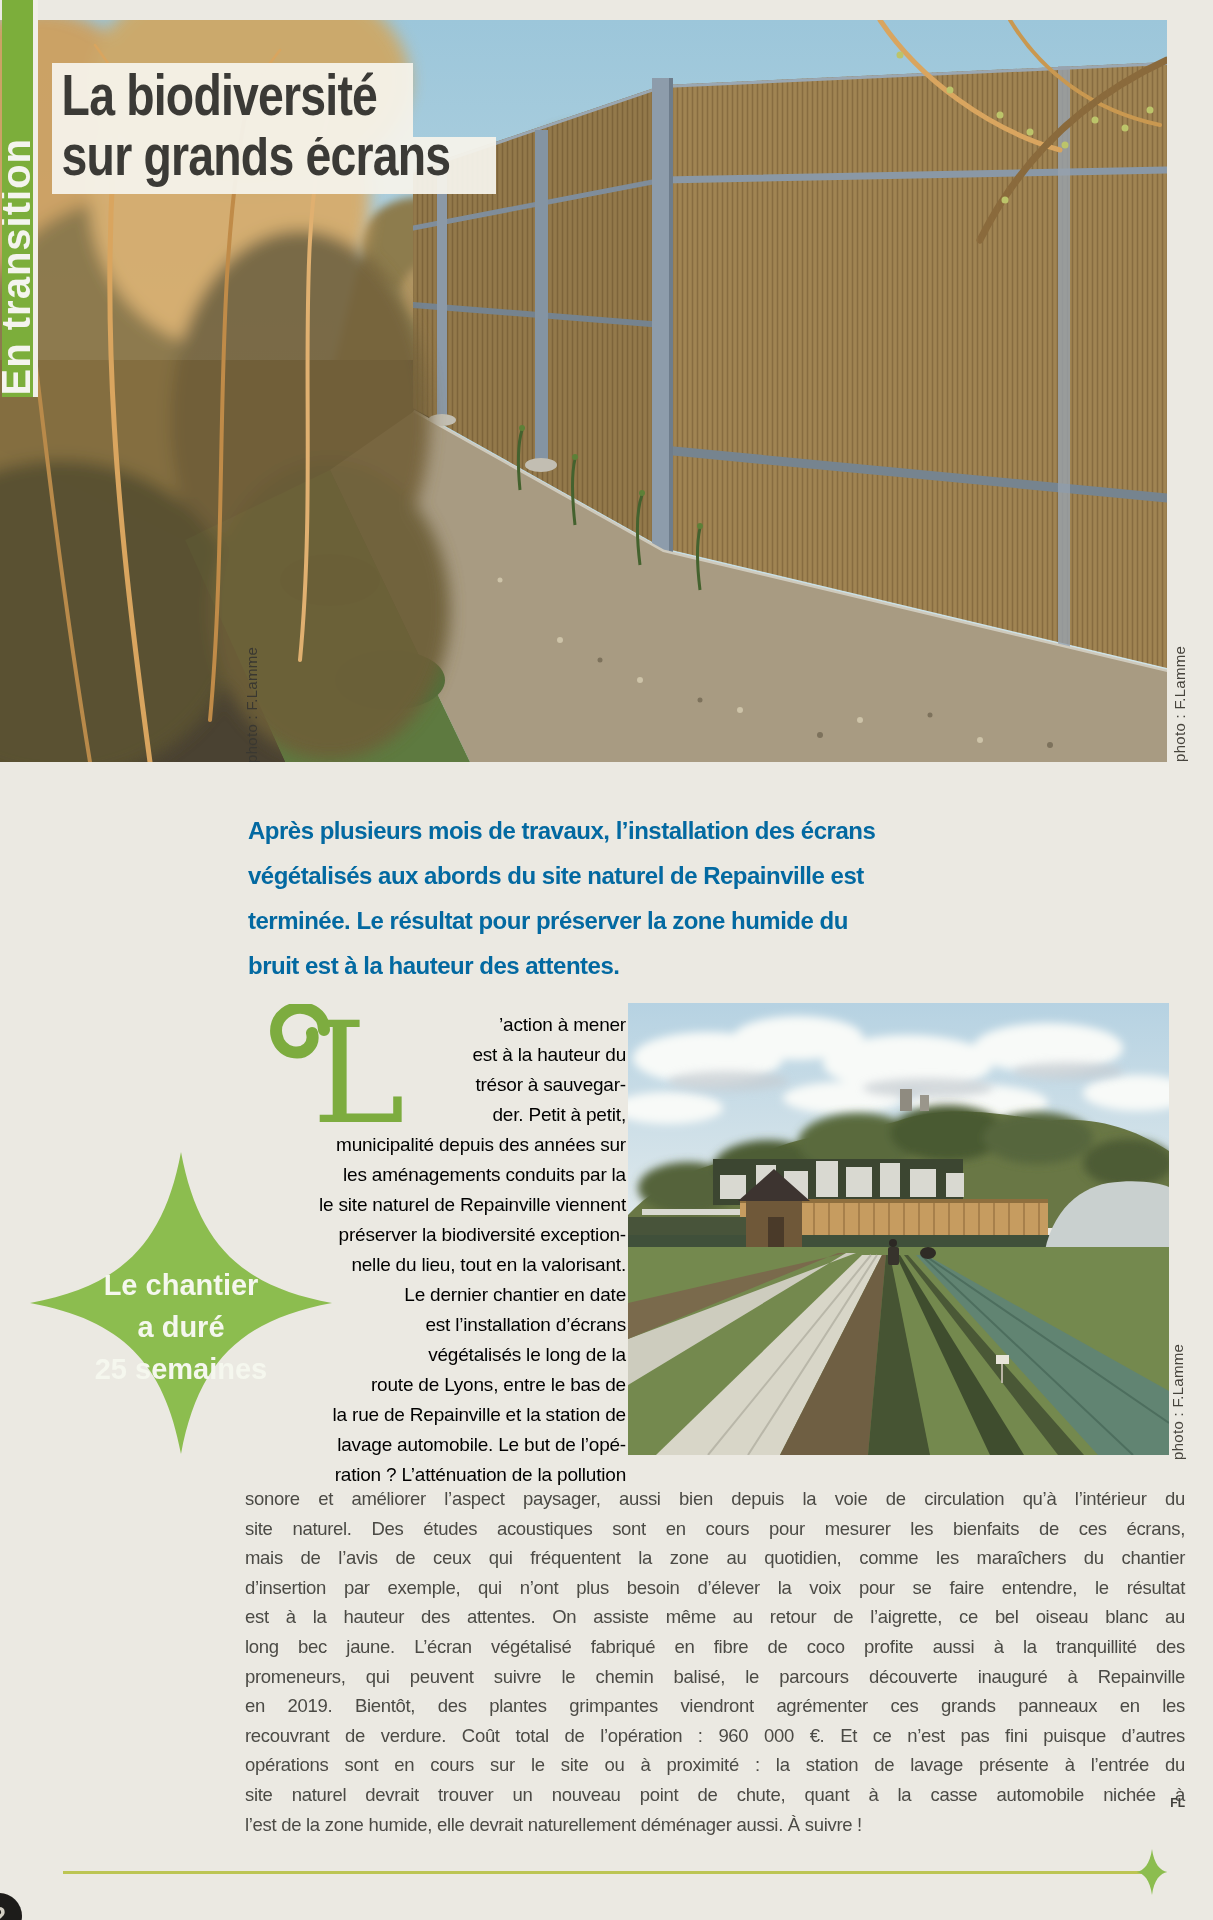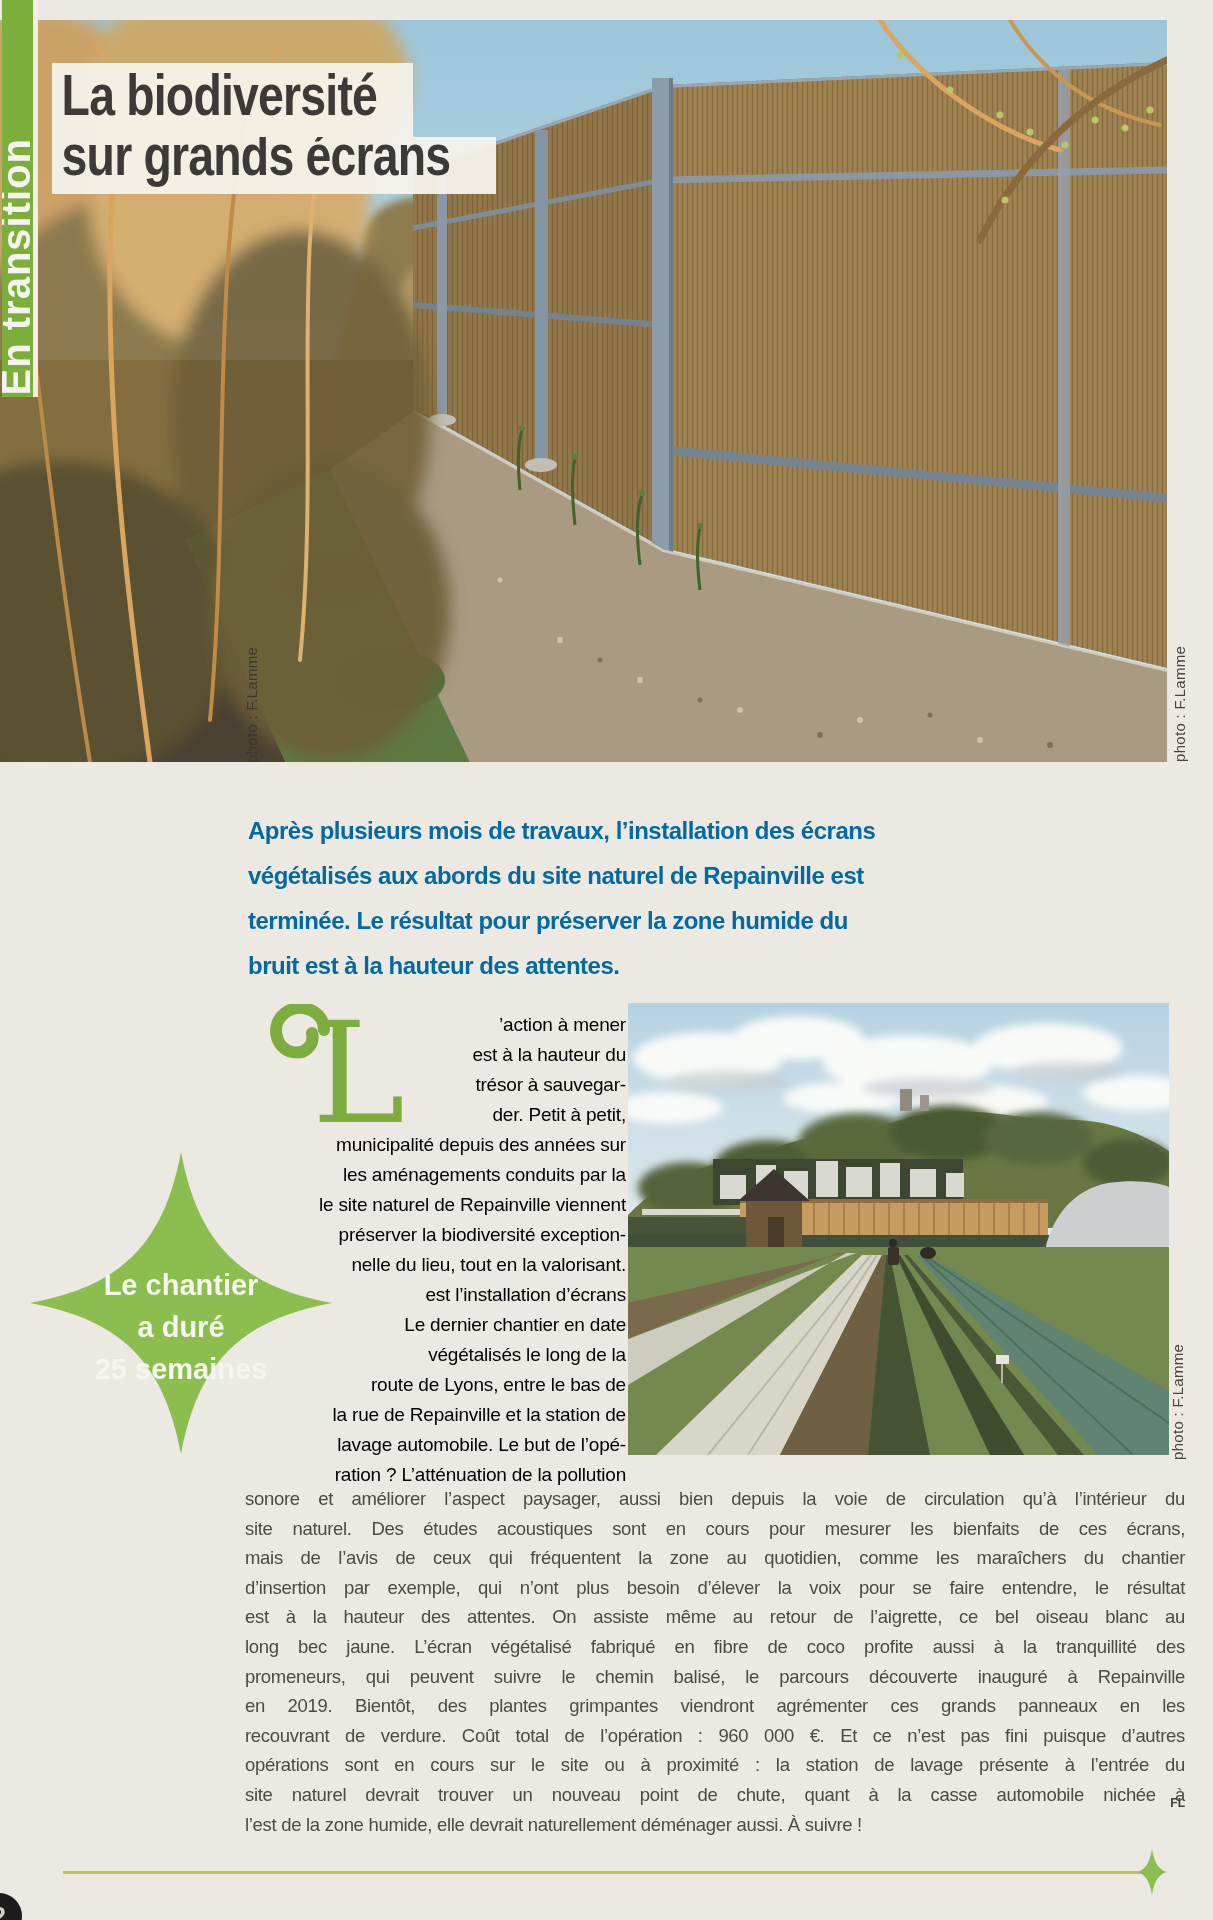--- a/index.html
+++ b/index.html
@@ -224,22 +224,22 @@
 <div id="col" class="abs">
   <div class="col-line">’action à mener</div>
   <div class="col-line">est à la hauteur du</div>
   <div class="col-line">trésor à sauvegar-</div>
   <div class="col-line">der. Petit à petit,</div>
   <div class="col-line">municipalité depuis des années sur</div>
   <div class="col-line">les aménagements conduits par la</div>
   <div class="col-line">le site naturel de Repainville viennent</div>
   <div class="col-line">préserver la biodiversité exception-</div>
   <div class="col-line">nelle du lieu, tout en la valorisant.</div>
+  <div class="col-line">Le dernier chantier en date</div>
   <div class="col-line">est l’installation d’écrans</div>
-  <div class="col-line">Le dernier chantier en date</div>
   <div class="col-line">végétalisés le long de la</div>
   <div class="col-line">route de Lyons, entre le bas de</div>
   <div class="col-line">la rue de Repainville et la station de</div>
   <div class="col-line">lavage automobile. Le but de l’opé-</div>
   <div class="col-line">ration ? L’atténuation de la pollution</div>
 </div>
 
 <svg id="diamond" class="abs" viewBox="0 0 310 310">
   <path d="M155,4 C172,95 214,138 306,155 C214,172 172,215 155,306 C138,215 96,172 4,155 C96,138 138,95 155,4 Z" fill="#8cbd4f"></path>
 </svg>

